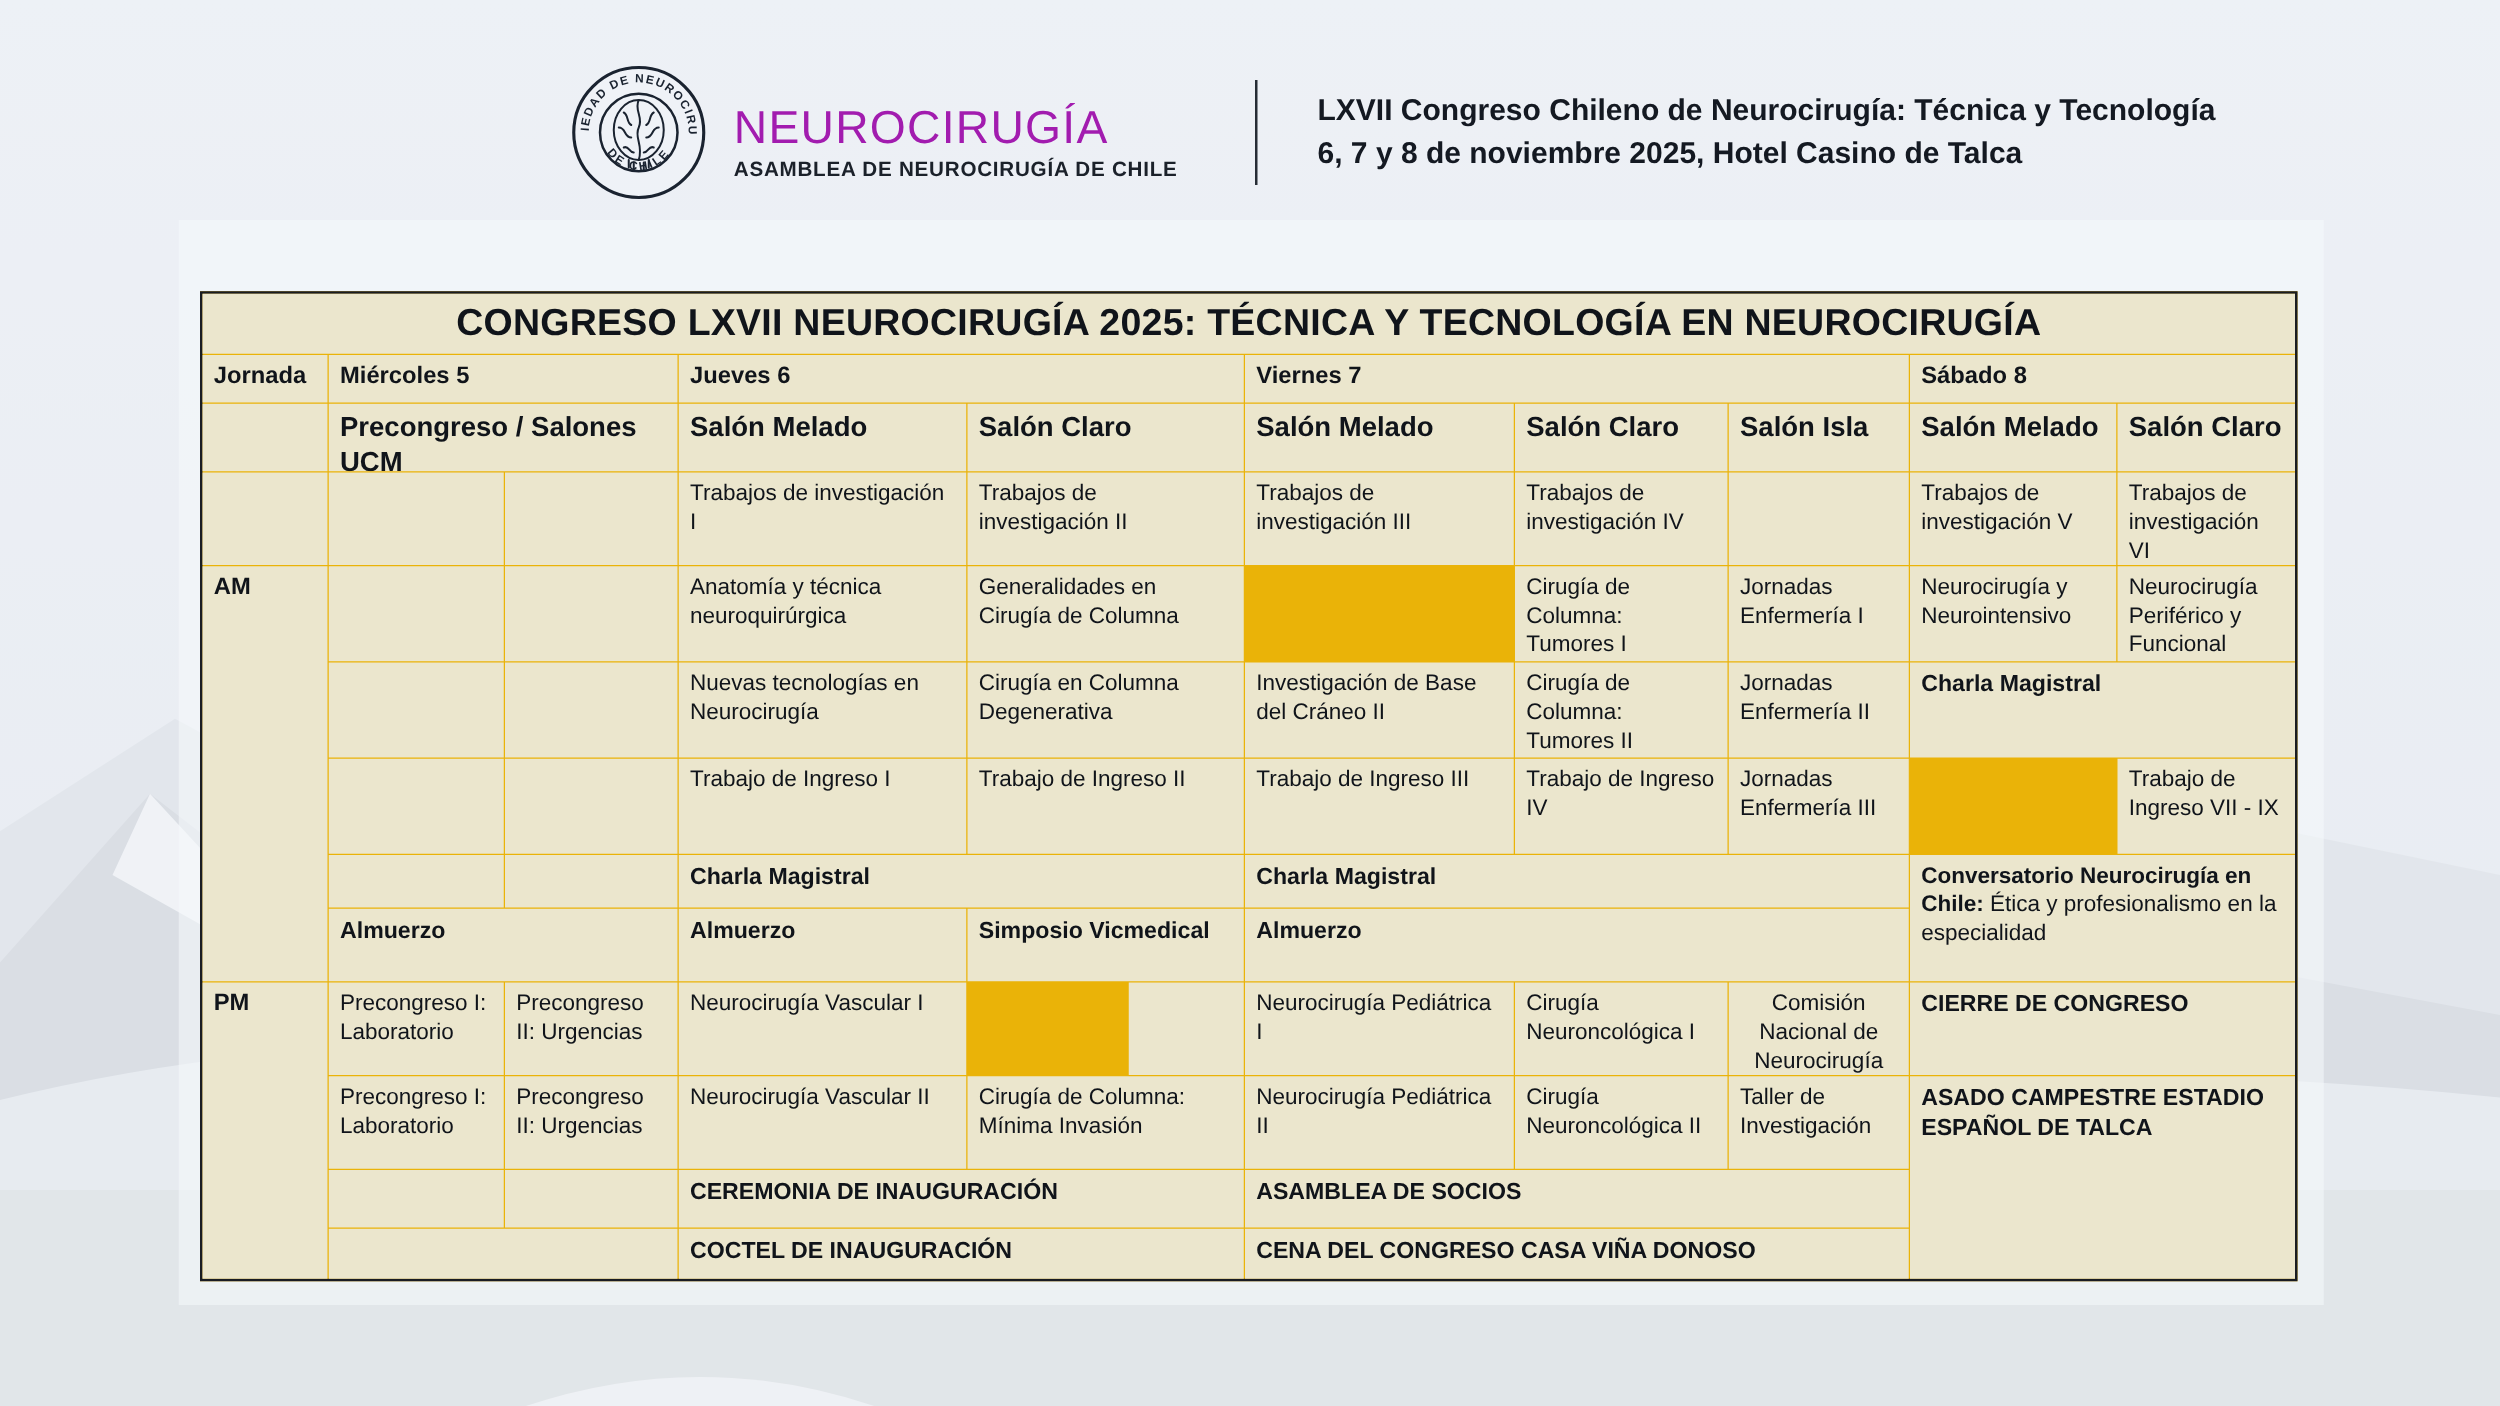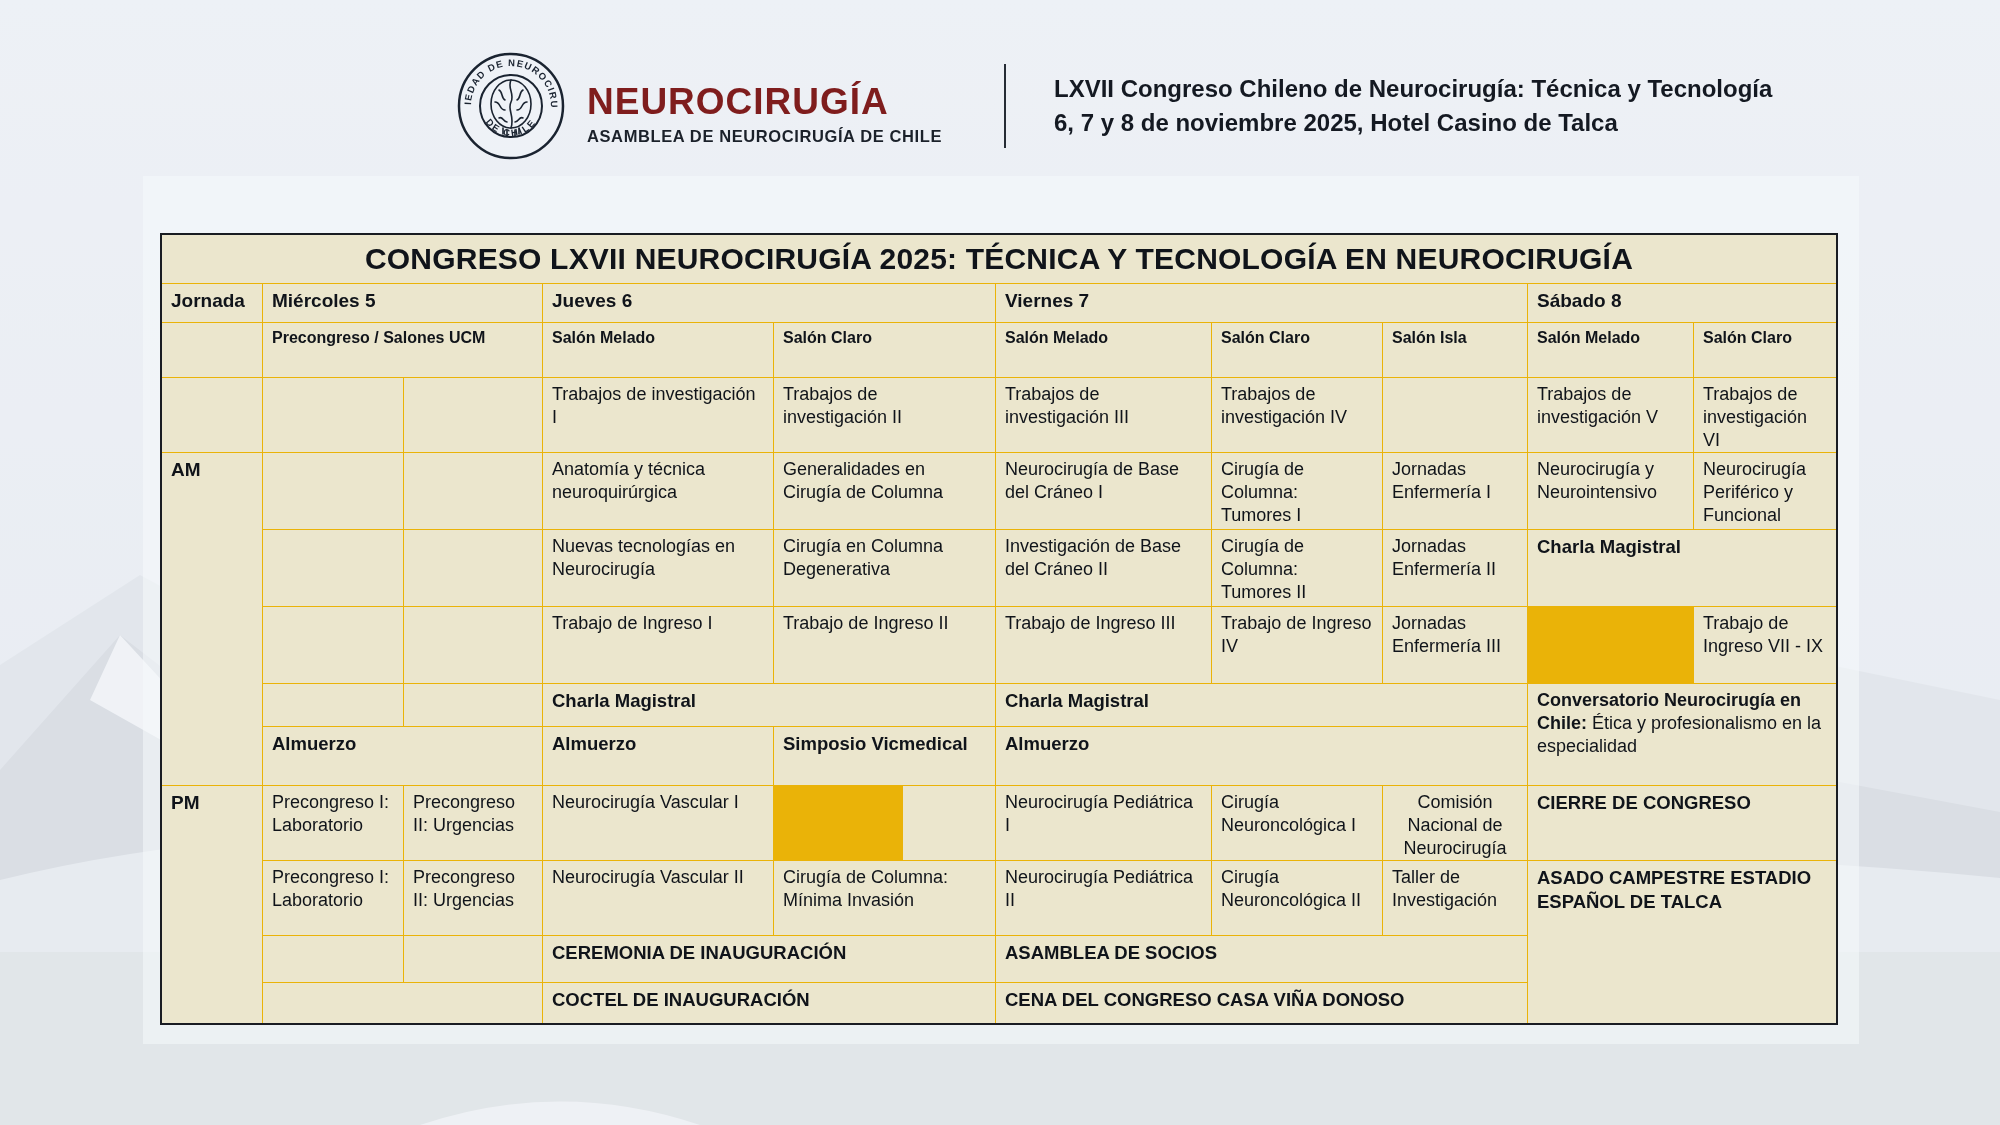--- a/index.html
+++ b/index.html
@@ -14,21 +14,21 @@
     position:absolute;left:143px;top:176px;width:1716px;height:868px;
     background:rgba(246,249,252,0.55);z-index:1;
   }
   
   .topbar{
     position:absolute;left:455px;top:50px;display:flex;align-items:center;z-index:2;
   }
   .seal{width:112px;height:112px;flex:0 0 auto;}
   .brand{margin-left:20px;}
   .brand-name{
-    font-size:37px;font-weight:700;letter-spacing:1px;color:#7f1d1d;line-height:1;margin-top:16px;
+    font-size:37px;font-weight:400;letter-spacing:1px;color:#a21caf;line-height:1;margin-top:16px;
   }
   .brand-sub{
     font-size:16.5px;font-weight:600;letter-spacing:0.6px;color:#1b212a;margin-top:7px;
   }
   .vdiv{width:2px;height:84px;background:#262c35;margin-left:62px;flex:0 0 auto;}
   .event{margin-left:48px;}
   .event-line{
     font-size:24px;font-weight:700;color:#141922;line-height:1.42;white-space:nowrap;
   }
   
@@ -46,21 +46,21 @@
     padding:5px 9px;
     font-size:18px;line-height:1.28;color:#10141a;
     overflow:hidden;
   }
   .c-title{
     display:flex;align-items:center;justify-content:center;
     font-size:30px;font-weight:700;letter-spacing:0.2px;padding:0 8px;
     white-space:nowrap;
   }
   .c-day{font-weight:700;font-size:19px;}
-  .c-salon{font-weight:700;font-size:16px;}
+  .c-salon{font-weight:700;font-size:22px;}
   .c-bold{font-weight:700;font-size:18.5px;}
   .c-bold b, .cell b{font-weight:700;}
 </style>
 </head>
 <body>
 
 <svg id="bg" viewBox="0 0 2000 1125" preserveAspectRatio="none" aria-hidden="true">
   <defs>
     <linearGradient id="sky" x1="0" y1="0" x2="0" y2="1">
       <stop offset="0" stop-color="#eaeef4"></stop>
@@ -143,21 +143,20 @@
     <div class="cell c-body" style="grid-area: 4 / 7 / span 1 / span 1;">Trabajos de investigación III</div>
     <div class="cell c-body" style="grid-area: 4 / 8 / span 1 / span 1;">Trabajos de investigación IV</div>
     <div class="cell c-body" style="grid-area: 4 / 9 / span 1 / span 1;"></div>
     <div class="cell c-body" style="grid-area: 4 / 10 / span 1 / span 1;">Trabajos de investigación V</div>
     <div class="cell c-body" style="grid-area: 4 / 11 / span 1 / span 1;">Trabajos de investigación VI</div>
     <div class="cell c-day" style="grid-area: 5 / 1 / span 5 / span 1;">AM</div>
     <div class="cell c-body" style="grid-area: 5 / 2 / span 1 / span 1;"></div>
     <div class="cell c-body" style="grid-area: 5 / 3 / span 1 / span 1;"></div>
     <div class="cell c-body" style="grid-area: 5 / 4 / span 1 / span 1;">Anatomía y técnica neuroquirúrgica</div>
     <div class="cell c-body" style="grid-area: 5 / 5 / span 1 / span 2;">Generalidades en Cirugía de Columna</div>
-    <div class="cell c-body" style="grid-area: 5 / 7 / span 1 / span 1;">Neurocirugía de Base del Cráneo I</div>
     <div class="cell c-body" style="grid-area: 5 / 8 / span 1 / span 1;">Cirugía de Columna: Tumores I</div>
     <div class="cell c-body" style="grid-area: 5 / 9 / span 1 / span 1;">Jornadas Enfermería I</div>
     <div class="cell c-body" style="grid-area: 5 / 10 / span 1 / span 1;">Neurocirugía y Neurointensivo</div>
     <div class="cell c-body" style="grid-area: 5 / 11 / span 1 / span 1;">Neurocirugía Periférico y Funcional</div>
     <div class="cell c-body" style="grid-area: 6 / 2 / span 1 / span 1;"></div>
     <div class="cell c-body" style="grid-area: 6 / 3 / span 1 / span 1;"></div>
     <div class="cell c-body" style="grid-area: 6 / 4 / span 1 / span 1;">Nuevas tecnologías en Neurocirugía</div>
     <div class="cell c-body" style="grid-area: 6 / 5 / span 1 / span 2;">Cirugía en Columna Degenerativa</div>
     <div class="cell c-body" style="grid-area: 6 / 7 / span 1 / span 1;">Investigación de Base del Cráneo II</div>
     <div class="cell c-body" style="grid-area: 6 / 8 / span 1 / span 1;">Cirugía de Columna: Tumores II</div>

